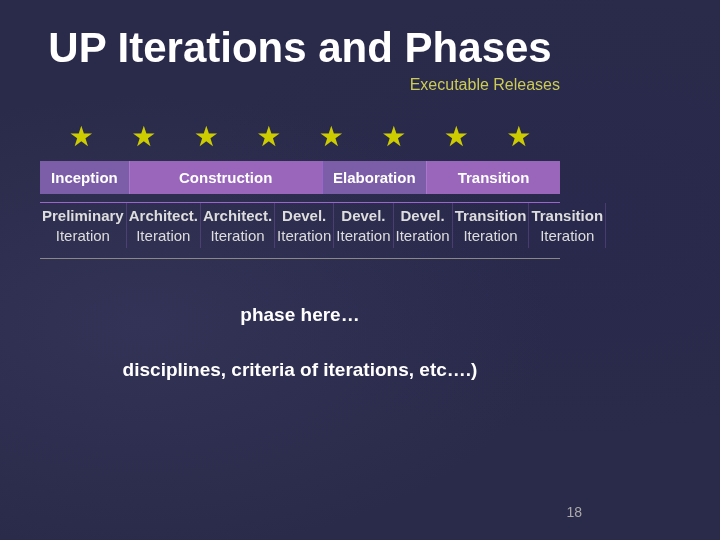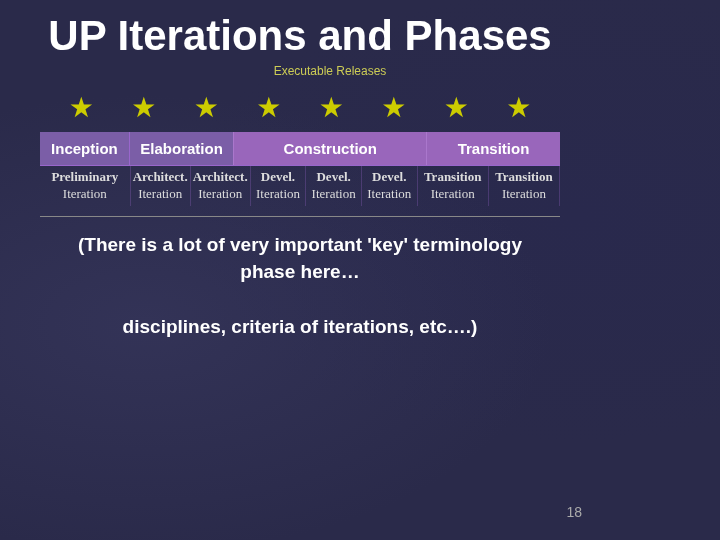--- a/index.html
+++ b/index.html
@@ -21,39 +21,39 @@
       inset: 0;
       background: 
         radial-gradient(ellipse at 20% 60%, rgba(60,60,100,0.5) 0%, transparent 50%),
         radial-gradient(ellipse at 80% 40%, rgba(40,40,80,0.5) 0%, transparent 50%);
       pointer-events: none;
     }
 
     .slide {
       width: 600px;
       height: 540px;
-      padding: 12px 40px;
+      padding: 24px 40px;
       position: relative;
     }
 
     .title {
       font-size: 42px;
       font-weight: bold;
       color: white;
       text-align: center;
       margin-bottom: 4px;
       letter-spacing: 0px;
     }
 
     .subtitle {
-      font-size: 12px;
+      font-size: 16px;
       color: #cccc55;
-      text-align: center;
+      text-align: right;
       margin-left: 60px;
-      margin-bottom: 10px;
+      margin-bottom: 23px;
     }
 
     
     .stars-row {
       display: flex;
       justify-content: space-around;
       align-items: center;
       padding: 6px 10px;
       margin-bottom: 4px;
     }
@@ -61,21 +61,21 @@
     .star {
       color: #cccc00;
       font-size: 28px;
       line-height: 1;
     }
 
     
     .phases-bar {
       display: flex;
       width: 100%;
-      margin-bottom: 0;
+      margin-bottom: 8px;
     }
 
     .phase {
       display: flex;
       align-items: center;
       justify-content: center;
       padding: 8px 4px;
       font-size: 15px;
       font-weight: bold;
     }
@@ -109,27 +109,26 @@
 
     
     .iterations-bar {
       display: flex;
       width: 100%;
       margin-bottom: 10px;
       border-top: 1px solid #9966cc;
     }
 
     .iteration-cell {
-      font-size: 13px;
+      font-size: 15px;
       color: #dddddd;
       padding: 3px 2px;
       text-align: center;
       line-height: 1.3;
       border-right: 1px solid rgba(150,100,200,0.3);
-      font-family: Liberation Serif, serif;
     }
 
     .iter-preliminary { flex: 1.1; }
     .iter-architect1  { flex: 0.65; }
     .iter-architect2  { flex: 0.65; }
     .iter-devel1      { flex: 0.65; }
     .iter-devel2      { flex: 0.65; }
     .iter-devel3      { flex: 0.65; }
     .iter-transition1 { flex: 0.85; }
     .iter-transition2 { flex: 0.85; }
@@ -197,25 +196,25 @@
     <span class="star">★</span>
     <span class="star">★</span>
     <span class="star">★</span>
     <span class="star">★</span>
   </div>
 
   <div class="phases-bar">
     <div class="phase phase-inception">
       <span>Inception</span>
     </div>
+    <div class="phase phase-construction">
+      <span>Construction</span>
+    </div>
     <div class="phase phase-elaboration">
       <span>Elaboration</span>
-    </div>
-    <div class="phase phase-construction">
-      <span>Construction</span>
     </div>
     <div class="phase phase-transition">
       <span>Transition</span>
     </div>
   </div>
 
   <div class="iterations-bar">
     <div class="iteration-cell iter-preliminary">
       <span class="iter-name">Preliminary</span>
       <span class="iter-label">Iteration</span>
@@ -247,21 +246,21 @@
     <div class="iteration-cell iter-transition2">
       <span class="iter-name">Transition</span>
       <span class="iter-label">Iteration</span>
     </div>
   </div>
 
   <hr class="divider">
 
 
   <div class="bottom-text">
-    <span>(There is a lot of very important 'key' terminology</span><br>
+    <br>
     <span>phase here…</span><br>
     <br>
     <span>disciplines, criteria of iterations, etc….)</span>
   </div>
 
   <div class="page-number">18</div>
 
 </div>
 
 </body></html>

